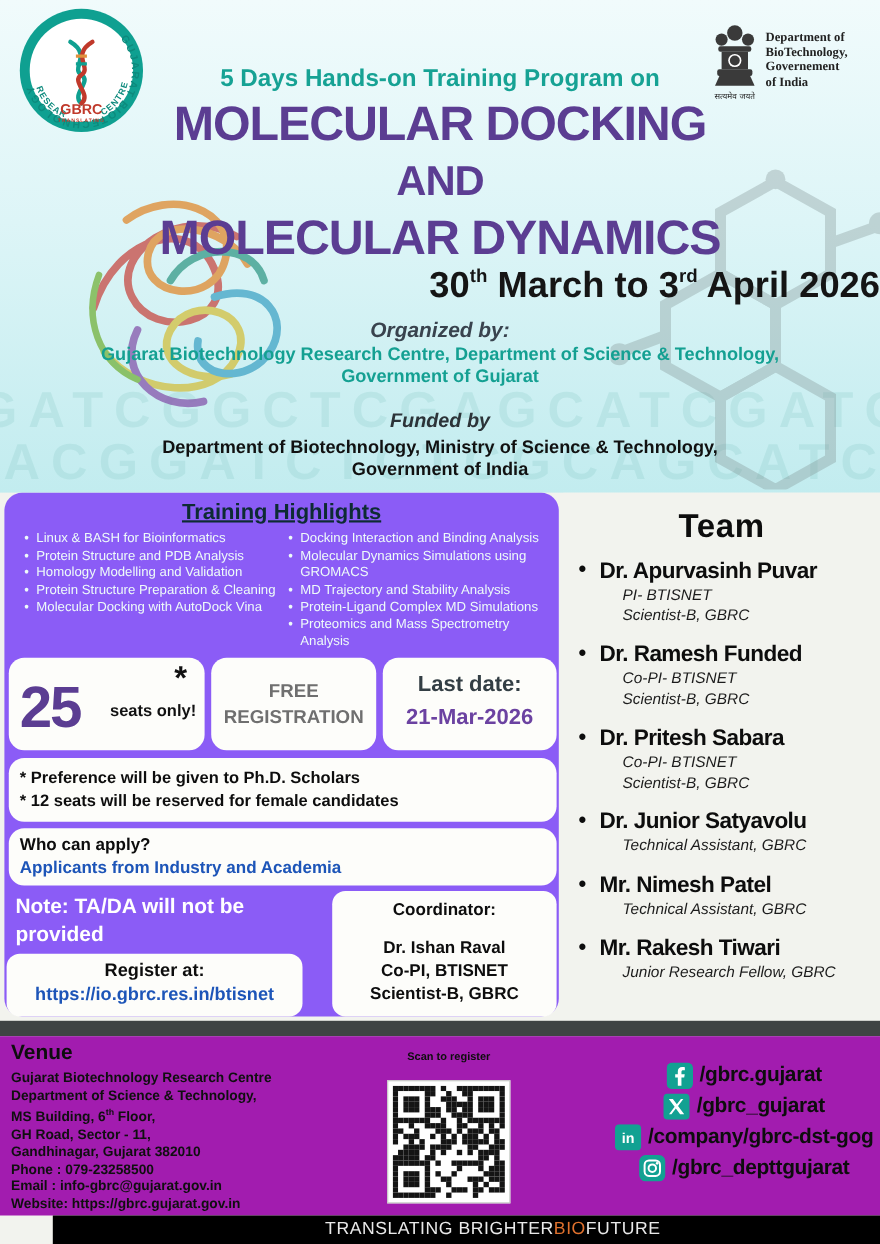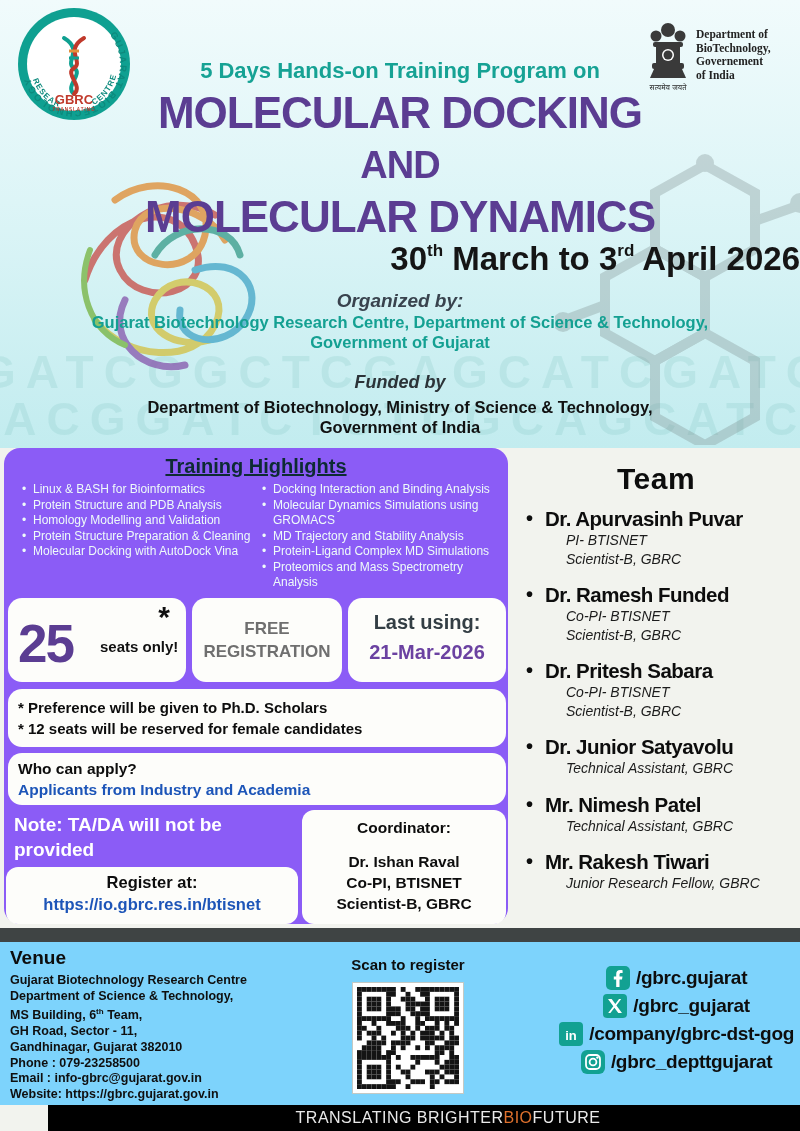--- a/index.html
+++ b/index.html
@@ -69,49 +69,49 @@
 
   .card-notes { left:4px; top:241px; width:498px; height:58px; padding:8px 0 0 10px; }
   .note-line { font-size:15px; font-weight:bold; color:#0d0d0d; line-height:21px; }
 
   .card-apply { left:4px; top:305px; width:498px; height:52px; padding:5px 0 0 10px; }
   .apply-q { font-size:15.5px; font-weight:bold; color:#0d0d0d; line-height:21px; }
   .apply-a { font-size:15.5px; font-weight:bold; color:#1d55b8; line-height:21px; }
 
   .ta-note { position:absolute; left:10px; top:364px; width:284px; color:#fff;
     font-size:19px; font-weight:bold; line-height:25px; }
-  .card-register { left:2px; top:419px; width:292px; height:57px; text-align:center; padding-top:6px; border-radius:12px; }
+  .card-register { left:2px; top:419px; width:269px; height:57px; text-align:center; padding-top:6px; border-radius:12px; }
   .register-label { font-size:16.5px; font-weight:bold; color:#0d0d0d; }
   .register-url { font-size:16.5px; font-weight:bold; color:#1d55b8; margin-top:3px; }
   .card-coord { left:298px; top:362px; width:204px; height:114px; text-align:center; padding-top:9px; border-radius:12px; }
   .coord-label { font-size:15.5px; font-weight:bold; color:#0d0d0d; }
   .coord-name { font-size:15.5px; font-weight:bold; color:#0d0d0d; margin-top:14px; line-height:21px; }
   .coord-role { font-size:15.5px; font-weight:bold; color:#0d0d0d; line-height:21px; }
 
   .team-panel { position:absolute; left:512px; top:0; width:288px; height:480px; background:#f2f3ee; }
   .team-title { position:absolute; top:14px; left:0; width:100%; text-align:center;
     font-size:30px; font-weight:bold; color:#0d0d0d; letter-spacing:0.5px; }
   .team-list { position:absolute; left:12px; top:58px; width:272px; list-style:none; }
   .member { margin-bottom:14px; }
   .member-name { position:relative; padding-left:21px; font-size:20.5px; font-weight:bold;
     color:#0d0d0d; letter-spacing:-0.5px; line-height:25px; }
   .member-name::before { content:"•"; position:absolute; left:2px; font-size:20px; }
   .member-role { margin-left:42px; font-size:14px; font-style:italic; color:#1c1c1c; line-height:18.5px; }
   .member-role:empty { display:none; }
 
   
   .divider { position:absolute; top:928px; left:0; width:800px; height:14px; background:#3f4444; }
-  .venue-band { position:absolute; top:942px; left:0; width:800px; height:163px; background:#7dd3fc; }
+  .venue-band { position:absolute; top:942px; left:0; width:800px; height:163px; background:#a21caf; }
   .venue-block { position:absolute; left:10px; top:5px; }
   .venue-title { font-size:19px; font-weight:bold; color:#0d0d0d; margin-bottom:4px; }
   .venue-line { font-size:12.5px; font-weight:bold; color:#0f0f0f; line-height:15.7px; }
   .venue-line sup { font-size:8px; vertical-align:5px; }
 
   .scan-label { position:absolute; left:338px; top:14px; width:140px; text-align:center;
-    font-size:15px; font-weight:bold; color:#0d0d0d; }
+    font-size:10px; font-weight:bold; color:#0d0d0d; }
   .qr-box { position:absolute; left:352px; top:40px; width:112px; height:112px;
     background:#fff; border:1px solid #c4c9c4; padding:4px; }
 
   .social-list { position:absolute; right:6px; top:22px; display:flex; flex-direction:column; align-items:center; }
   .social-row { display:flex; align-items:center; gap:6px; height:28px; }
   .social-handle { font-size:19px; font-weight:bold; color:#0d0d0d; letter-spacing:-0.3px; }
   .sicon { width:24px; height:24px; flex:0 0 24px; }
 
   .footer { position:absolute; top:1105px; left:0; width:800px; height:26px; background:#000000;
     display:flex; align-items:center; justify-content:center;
@@ -234,21 +234,21 @@
       <div class="card card-seats">
         <span class="seats-num">25</span>
         <span class="seats-label">seats only!</span>
         <span class="seats-ast">*</span>
       </div>
       <div class="card card-free">
         <span>FREE</span>
         <span>REGISTRATION</span>
       </div>
       <div class="card card-lastdate">
-        <div class="lastdate-label">Last using:</div>
+        <div class="lastdate-label">Last date:</div>
         <div class="lastdate-value">21-Mar-2026</div>
       </div>
 
       <div class="card card-notes">
         <div class="note-line">* Preference will be given to Ph.D. Scholars</div>
         <div class="note-line">* 12 seats will be reserved for female candidates</div>
       </div>
 
       <div class="card card-apply">
         <div class="apply-q">Who can apply?</div>
@@ -307,21 +307,21 @@
     </div>
   </div>
 
   <div class="divider"></div>
 
   <div class="venue-band">
     <div class="venue-block">
       <div class="venue-title">Venue</div>
       <div class="venue-line">Gujarat Biotechnology Research Centre</div>
       <div class="venue-line">Department of Science &amp; Technology,</div>
-      <div class="venue-line"><span>MS Building, 6</span><sup>th</sup><span> Team,</span></div>
+      <div class="venue-line"><span>MS Building, 6</span><sup>th</sup><span> Floor,</span></div>
       <div class="venue-line">GH Road, Sector - 11,</div>
       <div class="venue-line">Gandhinagar, Gujarat 382010</div>
       <div class="venue-line">Phone : 079-23258500</div>
       <div class="venue-line">Email : info-gbrc@gujarat.gov.in</div>
       <div class="venue-line">Website: https://gbrc.gujarat.gov.in</div>
     </div>
 
     <div class="scan-label">Scan to register</div>
     <div class="qr-box">
       <svg id="qr-svg" width="102" height="102" viewBox="0 0 105 105">

